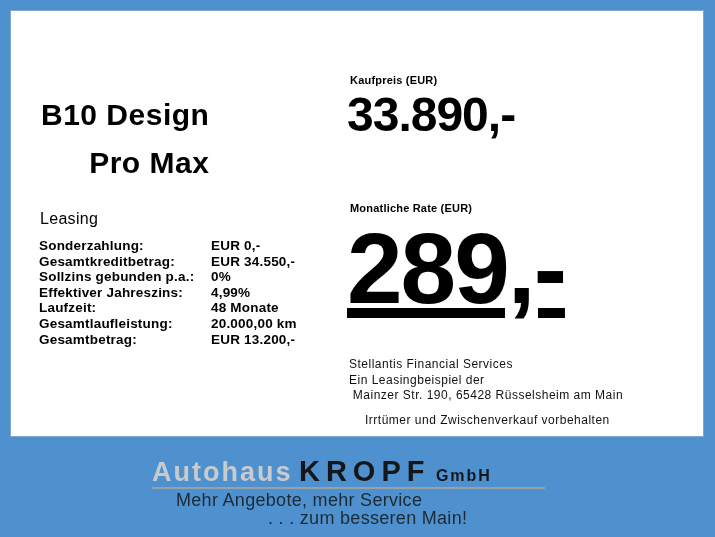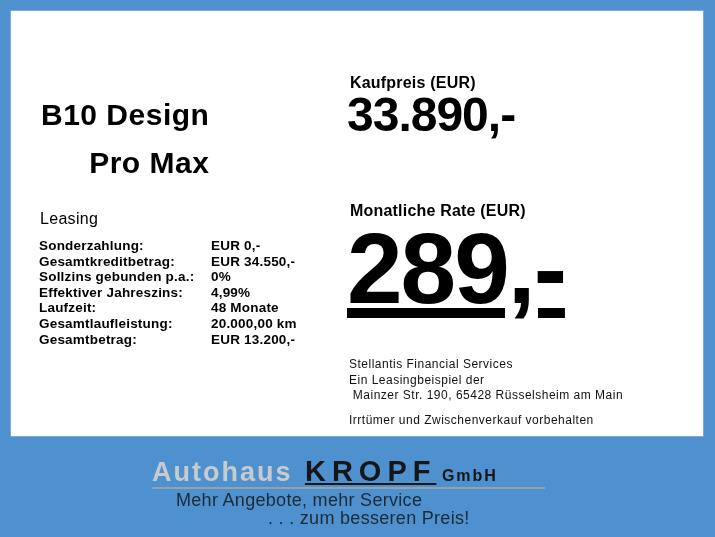--- a/index.html
+++ b/index.html
@@ -23,43 +23,43 @@
     position:absolute; left:29px; top:199px;
     font-size:16px; font-weight:normal; letter-spacing:0.3px;
   }
   .leasing-table {
     position:absolute; left:28px; top:227px;
     font-size:13.5px; font-weight:bold; line-height:15.6px; letter-spacing:0.2px;
   }
   .leasing-row { display:flex; }
   .leasing-label { width:172px; }
   .price-label {
-    position:absolute; font-size:16px; font-weight:bold; letter-spacing:0.2px;
+    position:absolute; font-size:11px; font-weight:bold; letter-spacing:0.2px;
   }
   .price-label.kaufpreis { left:339px; top:63px; }
   .price-label.rate { left:339px; top:191px; }
   .price-value {
     position:absolute; font-weight:bold; line-height:1; white-space:nowrap;
   }
   .price-value.kaufpreis { left:336px; top:80px; font-size:48px; letter-spacing:-1px; }
   .price-value.rate { left:336px; top:207px; font-size:100px; letter-spacing:-2px;text-decoration:underline; }
   .disclaimer {
     position:absolute; left:338px; top:346px;
     font-size:12px; line-height:15.5px; letter-spacing:0.5px; color:#111;
   }
   .disclaimer div { white-space:pre; }
-  .disclaimer .gap { margin-top:9px; }
+  .disclaimer .gap { margin-top:9px;margin-left:16px; }
   .footer-logo {
     position:absolute; left:152px; top:455px; white-space:nowrap;
   }
   .brand-light {
     font-size:27px; font-weight:bold; color:#c7cbce; letter-spacing:2px;
   }
   .brand-bold {
-    font-size:29px; font-weight:bold; color:#141618; letter-spacing:6px; margin-left:8px;text-decoration:underline;
+    font-size:29px; font-weight:bold; color:#141618; letter-spacing:6px; margin-left:2px;
   }
   .brand-suffix {
     font-size:16px; font-weight:bold; color:#141618; letter-spacing:2px; margin-left:1px;
   }
   .footer-rule {
     position:absolute; left:152px; top:487px; width:393px; height:2px;
     background:#97a1a8;
   }
   .tagline { position:absolute; font-size:18px; color:#1c2a35; letter-spacing:0.3px; }
   .tagline.t1 { left:176px; top:490px; }
@@ -123,13 +123,13 @@
 
 </div>
 
 <div class="footer-logo">
   <span class="brand-light">Autohaus</span>
   <span class="brand-bold">KROPF</span>
   <span class="brand-suffix">GmbH</span>
 </div>
 <div class="footer-rule"></div>
 <div class="tagline t1">Mehr Angebote, mehr Service</div>
-<div class="tagline t2">. . . zum besseren Preis!</div>
+<div class="tagline t2">. . . zum besseren Main!</div>
 
 </body></html>

